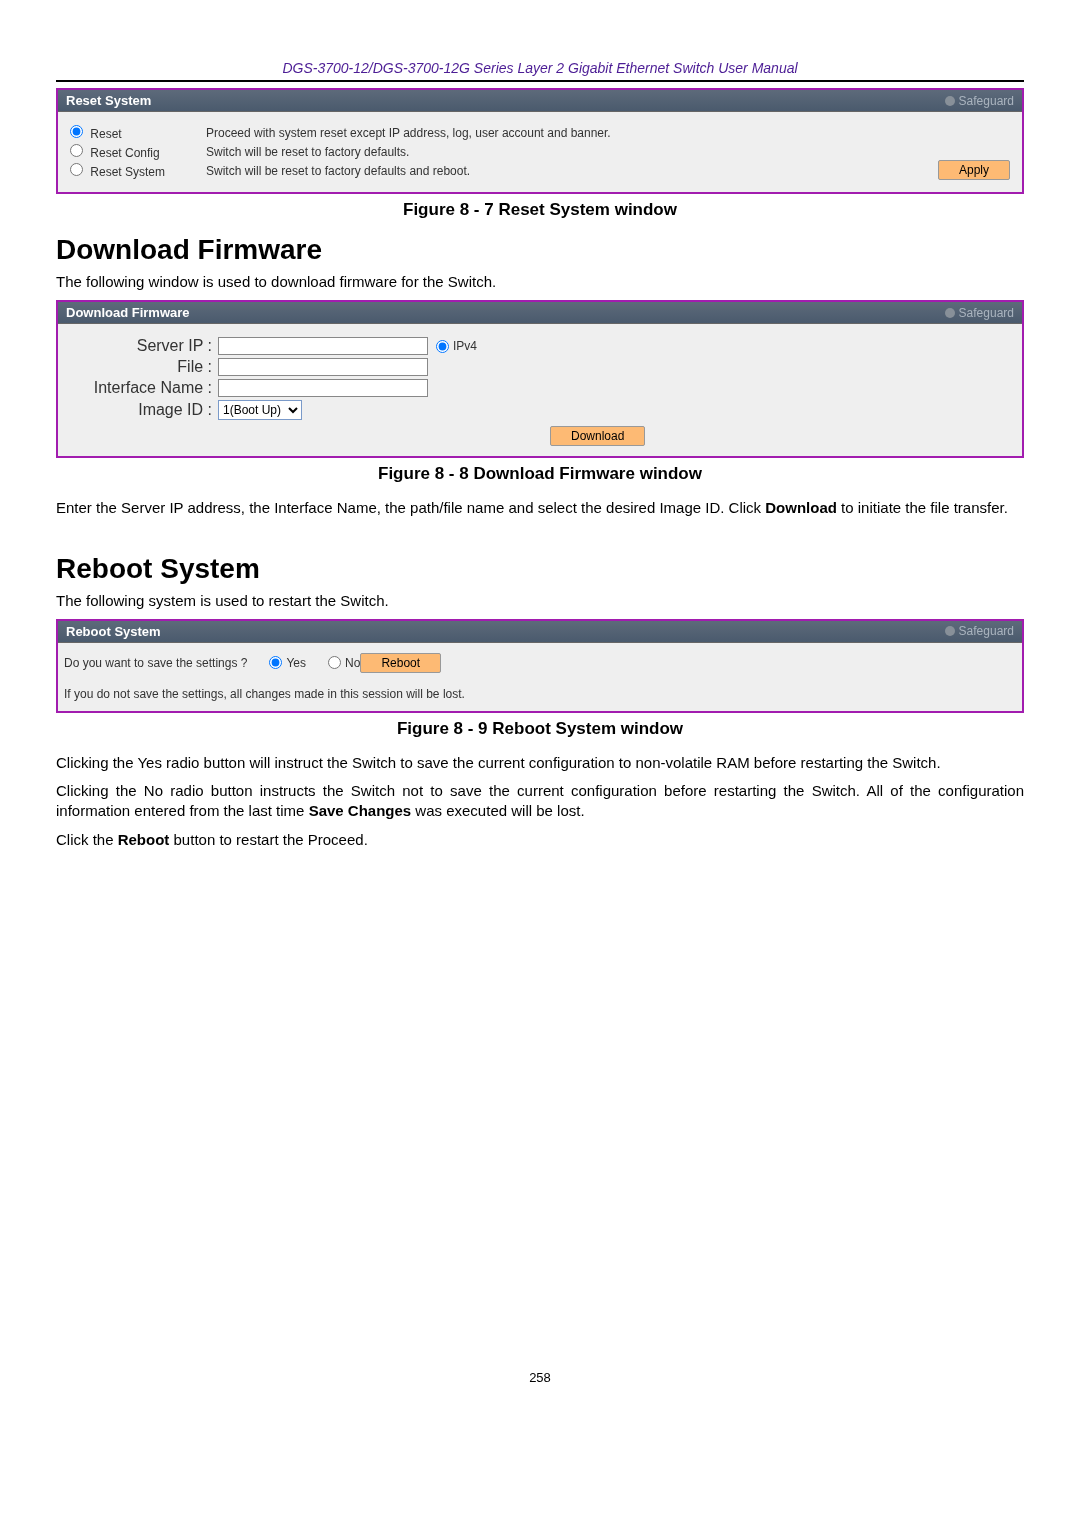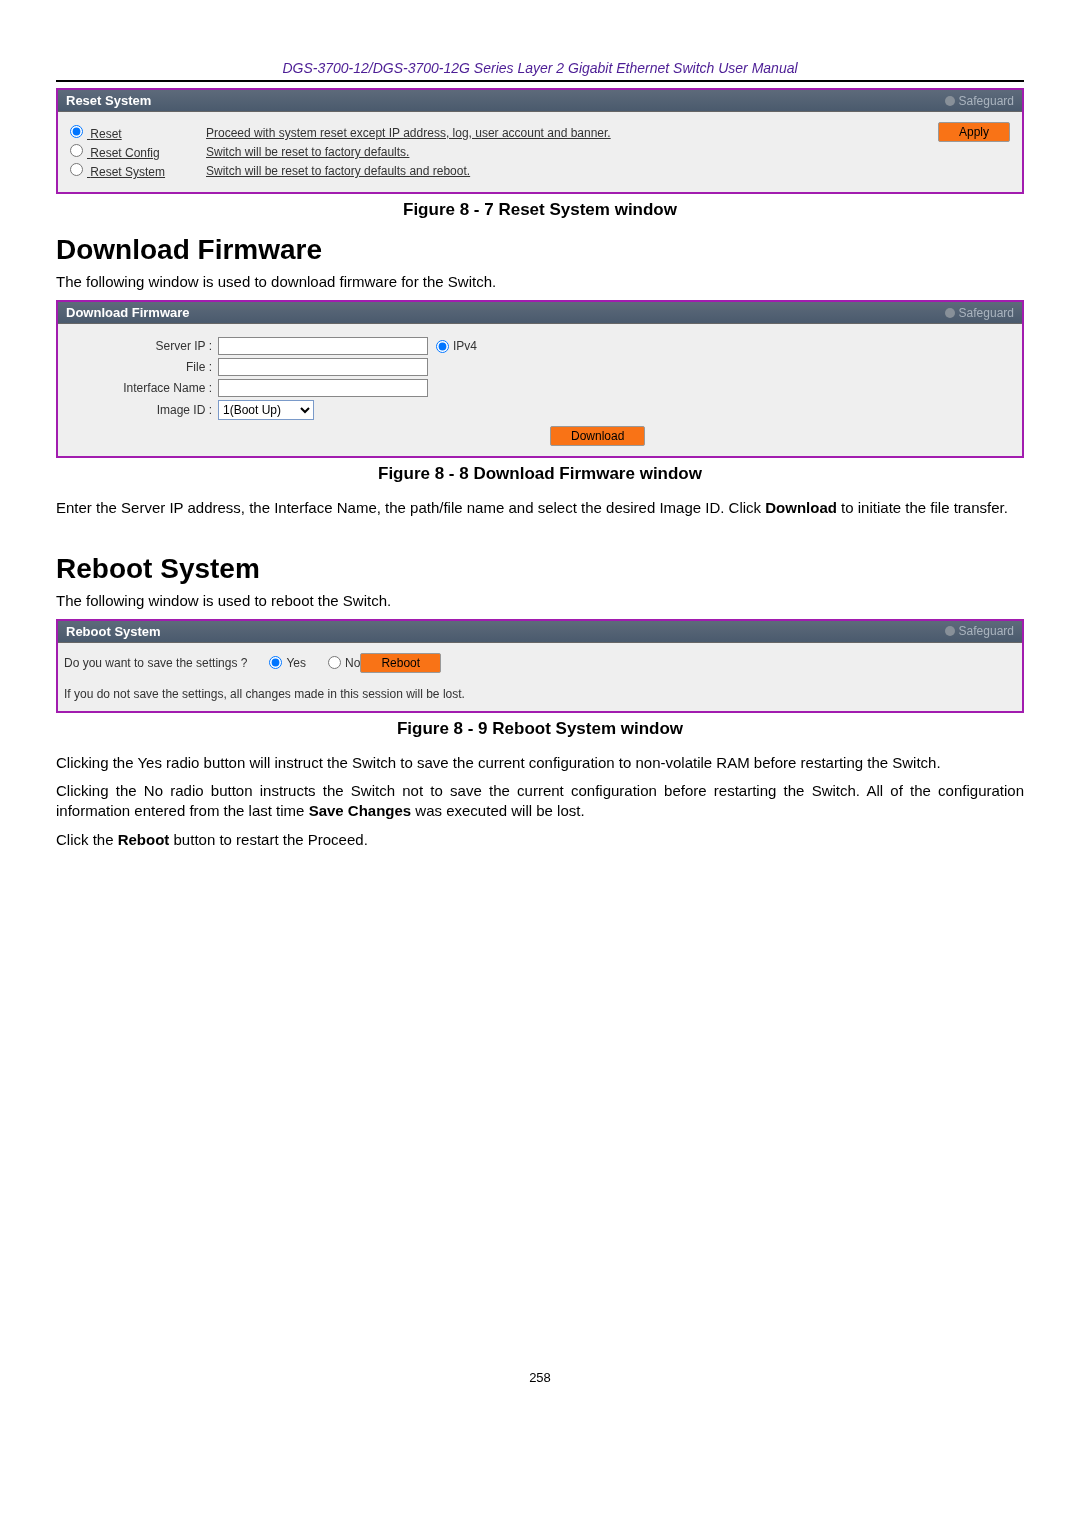--- a/index.html
+++ b/index.html
@@ -64,21 +64,21 @@
   .reset-row {
     display: flex;
     align-items: center;
     gap: 6px;
     margin: 3px 0;
   }
   .reset-row input[type=radio] { margin-right: 4px; }
   .reset-label { width: 130px; }
   .reset-desc { flex: 1; }
   .btn {
-    background: #f97316;
+    background: #fdba74;
     border: 1px solid #999;
     border-radius: 2px;
     font-size: 12px;
     padding: 2px 20px;
     cursor: pointer;
   }
   .apply-row {
     text-align: right;
   }
   .fig-caption {
@@ -100,35 +100,35 @@
   }
   .form-row {
     display: flex;
     align-items: center;
     margin: 3px 0;
   }
   .form-label {
     width: 148px;
     text-align: right;
     padding-right: 6px;
-    font-size: 12px;
+    font-size: 16px;
   }
   .form-input {
     border: 1px solid #888;
     background: #fff;
     height: 18px;
     width: 210px;
     font-size: 12px;
     padding: 0 3px;
   }
   .form-select {
     border: 1px solid #7a9ac9;
     background: #fff;
     height: 20px;
-    width: 96px;
+    width: 84px;
     font-size: 12px;
   }
   .radio-inline {
     display: inline-flex;
     align-items: center;
     gap: 4px;
     margin-left: 8px;
     font-size: 12px;
   }
   .download-row {
@@ -163,21 +163,21 @@
 
 <div class="manual-header">DGS-3700-12/DGS-3700-12G Series Layer 2 Gigabit Ethernet Switch User Manual</div>
 <hr class="rule">
 
 <div class="panel">
   <div class="panel-header">
     <span>Reset System</span>
     <span class="safeguard">Safeguard</span>
   </div>
   <div class="panel-body">
-    <div style="display:flex; align-items:flex-start;text-decoration:underline;">
+    <div style="display:flex; align-items:flex-end;">
       <div style="flex:1;">
         <div class="reset-row">
           <span class="reset-label">
             <input type="radio" name="reset" checked="" style="">
             <span>Reset</span>
           </span>
           <span class="reset-desc">Proceed with system reset except IP address, log, user account and banner.</span>
         </div>
         <div class="reset-row">
           <span class="reset-label">
@@ -241,21 +241,21 @@
   </div>
 </div>
 
 <div class="fig-caption">Figure 8 - 8 Download Firmware window</div>
 
 <p class="para">
   <span>Enter the Server IP address, the Interface Name, the path/file name and select the desired Image ID. Click </span><b>Download</b><span> to initiate the file transfer.</span>
 </p>
 
 <h1 class="section" style="margin-top:34px;">Reboot System</h1>
-<p class="para">The following window is used to reboot the Switch.</p>
+<p class="para">The following system is used to restart the Switch.</p>
 
 <div class="panel">
   <div class="panel-header">
     <span>Reboot System</span>
     <span class="safeguard">Safeguard</span>
   </div>
   <div class="reboot-body">
     <div class="reboot-top">
       <div class="reboot-question">
         <span>Do you want to save the settings ?</span>

